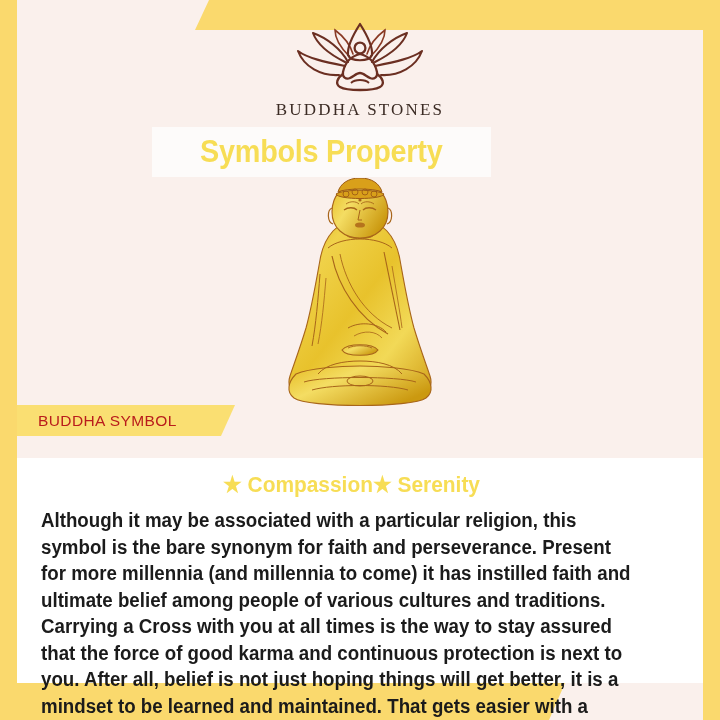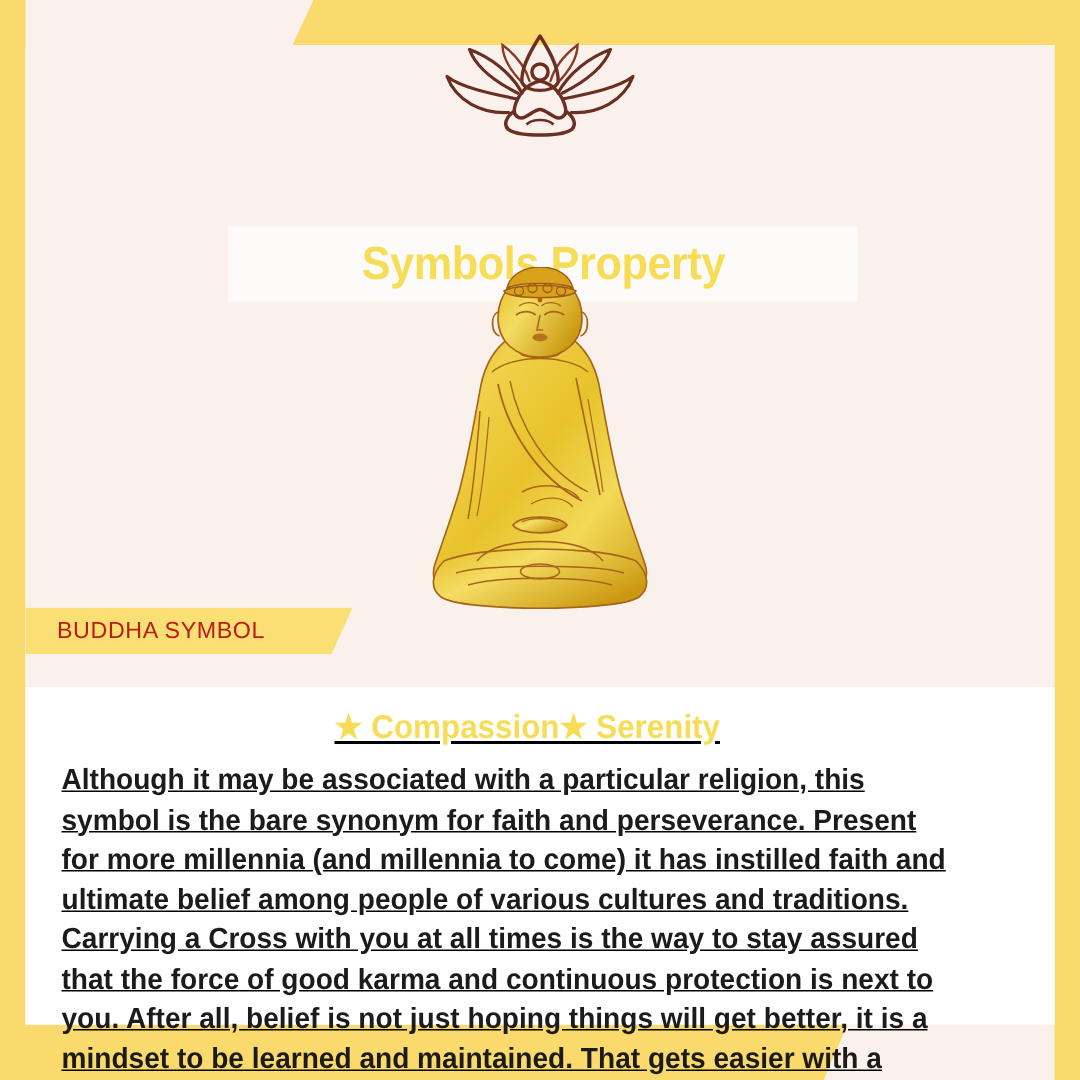--- a/index.html
+++ b/index.html
@@ -52,23 +52,23 @@
     font-family:"Liberation Serif", serif;
     font-size:17px;
     letter-spacing:2.2px;
     color:#3b2b24;
     font-weight:400;
   }
 
   
   .title-bar {
     position:absolute;
-    left:152px; top:127px; width:420px; height:50px;
+    left:152px; top:127px; width:339px; height:50px;
     background:#fdfbfa;
-    display:flex; align-items:center; justify-content:center;margin-top:24px;
+    display:flex; align-items:center; justify-content:center;
   }
   .title-text {
     font-family:"Liberation Sans Narrow","Liberation Sans",sans-serif;
     font-weight:bold;
     font-size:31px;
     letter-spacing:-0.3px;
     color:#f7dd55;
     transform:scaleX(0.93);
     white-space:nowrap;
   }
@@ -96,21 +96,20 @@
     font-weight:400;
     white-space:nowrap;
   }
 
   
   .content-card {
     position:absolute;
     left:17px; top:458px; right:17px; bottom:37px;
     background:#ffffff;
     padding:14px 41px 0 24px;
-    text-decoration:underline;
   }
   .subhead {
     text-align:center;
     font-family:"Liberation Sans Narrow","Liberation Sans",sans-serif;
     font-weight:bold;
     font-size:22px;
     color:#f7dd55;
     letter-spacing:0px;
     transform:scaleX(0.95);
     white-space:nowrap;
@@ -160,20 +159,21 @@
       <path d="M75 2 C68 13 62 24 63 33 C66 40 84 40 87 33 C88 24 82 13 75 2 Z" fill="none" stroke="#6b2f22" stroke-width="2.2" stroke-linejoin="round"></path>
 
       <circle cx="75" cy="26" r="5.4" fill="none" stroke="#6b2f22" stroke-width="2.3"></circle>
 
       <path d="M75 32 C66 34 60 41 58 50 C57 55 61 58 65 56 C69 54 72 51 75 51
                C78 51 81 54 85 56 C89 58 93 55 92 50 C90 41 84 34 75 32 Z" fill="none" stroke="#6b2f22" stroke-width="2.3" stroke-linejoin="round"></path>
 
       <path d="M58 52 C52 56 50 62 55 65 C62 69 88 69 95 65 C100 62 98 56 92 52" fill="none" stroke="#6b2f22" stroke-width="2.3" stroke-linejoin="round"></path>
       <path d="M66 61 C70 57 80 57 84 61" fill="none" stroke="#6b2f22" stroke-width="1.8"></path>
     </svg>
+    <div class="logo-word">BUDDHA STONES</div>
   </div>
 
   <div class="title-bar">
     <div class="title-text">Symbols Property</div>
   </div>
 
   <div class="statue-wrap">
     <svg class="statue" viewBox="0 0 200 245">
       <defs>
         <linearGradient id="gold" x1="0" y1="0" x2="1" y2="1">

